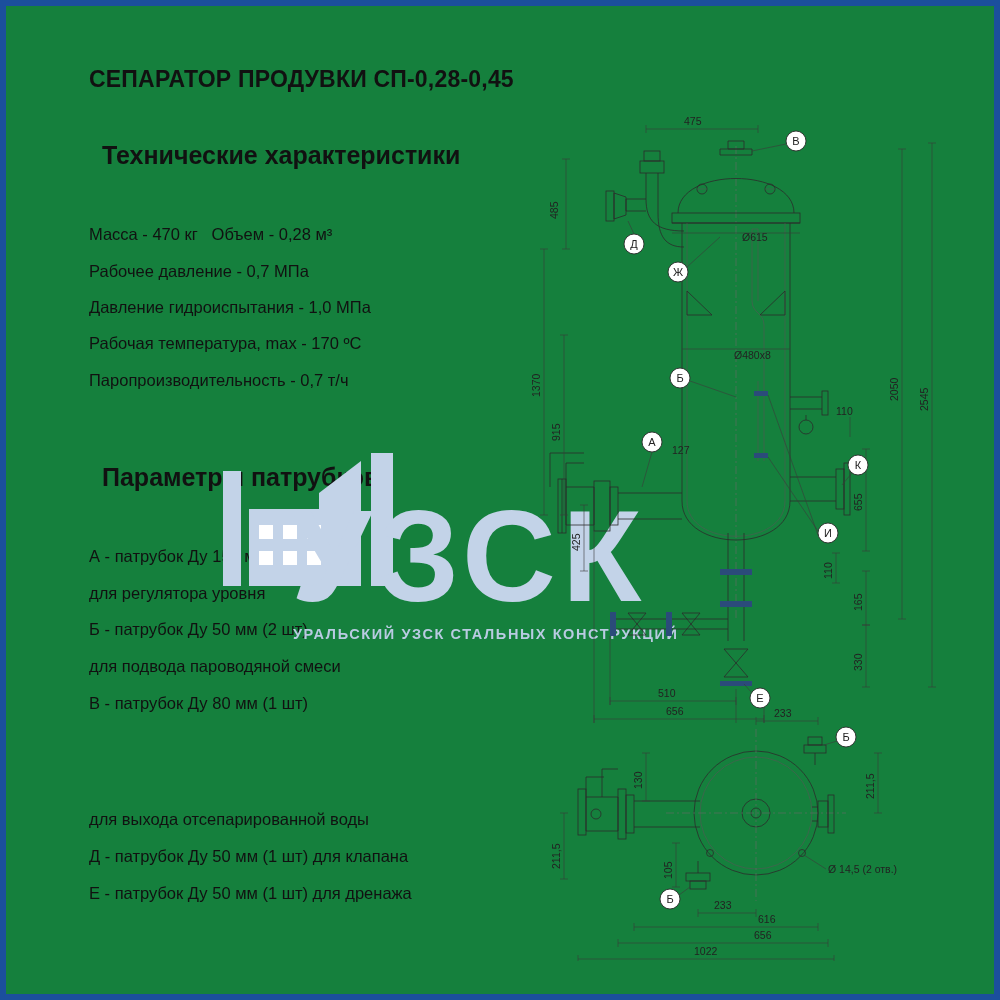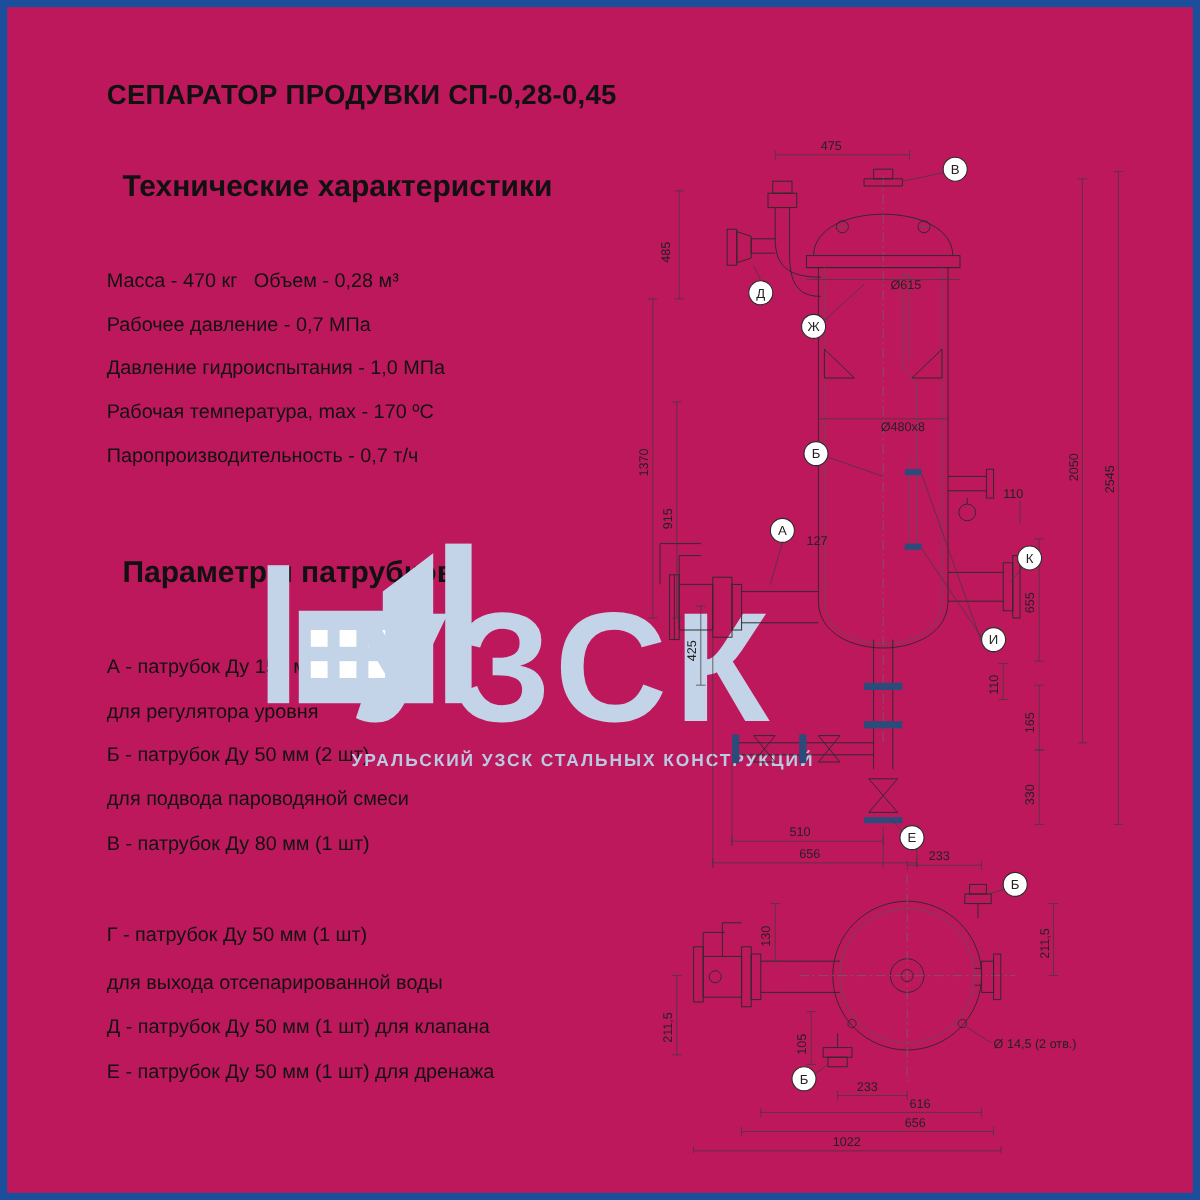--- a/index.html
+++ b/index.html
@@ -4,21 +4,21 @@
 <style>
   html, body {
     margin: 0;
     padding: 0;
     background: #ffffff;
   }
   #page {
     position: relative;
     width: 1000px;
     height: 1000px;
-    background: #be185d;
+    background: #15803d;
     border: 6px solid #1b4f9c;
     box-sizing: border-box;
     font-family: "Liberation Sans", sans-serif;
     color: #111111;
     overflow: hidden;
   }
 
   
   .title {
     position: absolute;
@@ -128,21 +128,20 @@
   <div class="spec-line" style="top:292px">Давление гидроиспытания - 1,0 МПа</div>
   <div class="spec-line" style="top:328px">Рабочая температура, max - 170 ºС</div>
   <div class="spec-line" style="top:365px">Паропроизводительность - 0,7 т/ч</div>
 
   <div class="section-head" id="nozzles-head">Параметры патрубков</div>
   <div class="nozzle-line" style="top:541px">А - патрубок Ду 150 мм (1 шт)</div>
   <div class="nozzle-line" style="top:578px">для регулятора уровня</div>
   <div class="nozzle-line" style="top:614px">Б - патрубок Ду 50 мм (2 шт)</div>
   <div class="nozzle-line" style="top:651px">для подвода пароводяной смеси</div>
   <div class="nozzle-line" style="top:688px">В - патрубок Ду 80 мм (1 шт)</div>
-  <div class="nozzle-line" style="top:764px">Г - патрубок Ду 50 мм (1 шт)</div>
   <div class="nozzle-line" style="top:804px">для выхода отсепарированной воды</div>
   <div class="nozzle-line" style="top:841px">Д - патрубок Ду 50 мм (1 шт) для клапана</div>
   <div class="nozzle-line" style="top:878px">Е - патрубок Ду 50 мм (1 шт) для дренажа</div>
 
   <div id="watermark">
     <svg width="560" height="300" viewBox="0 0 560 300">
       <g class="wm-factory">
         <rect x="22" y="70" width="18" height="115"></rect>
         <path d="M48 108 L48 185 L160 185 L160 60 L118 92 L118 108 Z"></path>
         <rect x="170" y="52" width="22" height="133"></rect>

